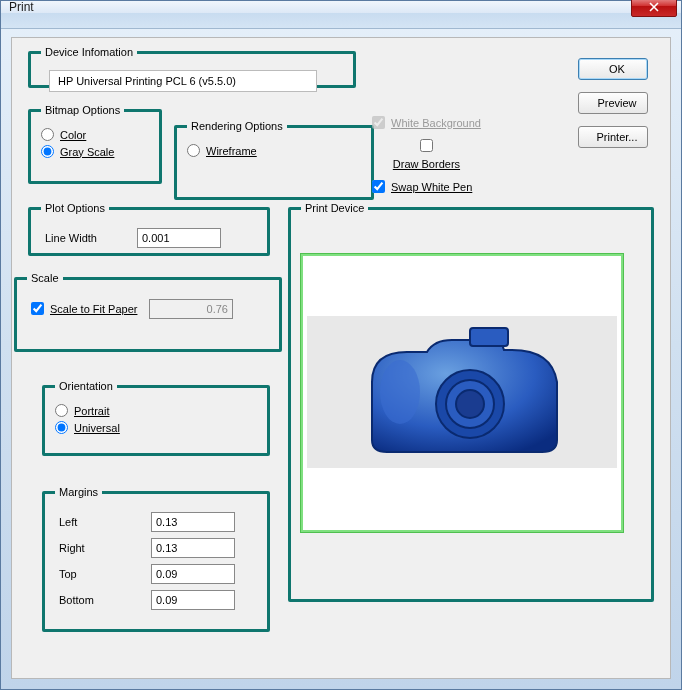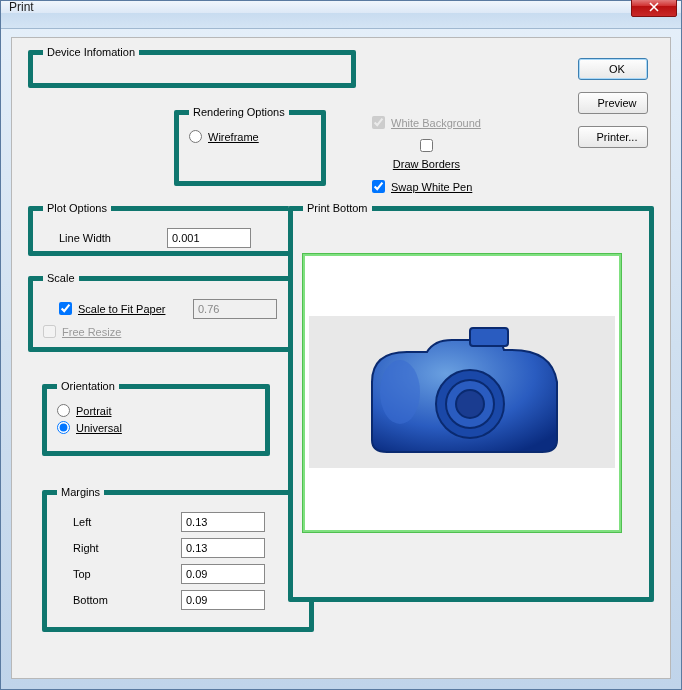--- a/index.html
+++ b/index.html
@@ -42,21 +42,21 @@
     cursor: pointer;
   }
   .close-btn svg { display:block; }
   .body {
     position: absolute;
     top: 36px; left: 10px; right: 10px; bottom: 10px;
     background: #f0f0f0;
     border: 1px solid #b8b8b8;
   }
   fieldset {
-    border: 5px solid #0f766e;
+    border: 3px solid #0f766e;
     border-radius: 2px;
     margin: 0;
     padding: 8px 28px 10px 10px;
     background: #f0f0f0;
   }
   legend { padding: 0 4px; color: #000; font-size: 11px; }
   .btn {
     width: 70px;
     height: 22px;
     background: linear-gradient(to bottom, #fefefe, #e8e8e8);
@@ -81,21 +81,21 @@
   .radio input, .check input { margin:0; }
   .disabled { color: #9a9a9a; }
   .txt {
     width: 84px;
     height: 20px;
     border: 1px solid #888;
     background: #fff;
     font-size: 11px;
     padding: 1px 4px;
   }
-  .txt[disabled] { background: #f0f0f0; color: #888; }
+  .txt[disabled] { background: #f0f0f0; color: #888; text-align: right; }
   .preview-frame {
     border: 2px solid #80e080;
     outline: 1px solid #50c050;
     background: #fff;
     width: 100%;
     height: 278px;
     position: relative;
     overflow: hidden;
   }
   .preview-content {
@@ -107,55 +107,69 @@
     align-items:center;
     justify-content:center;
   }
   .lbl { display:inline-block; }
 
   
   .device-box   { position:absolute; left:16px;  top:8px;   width:328px; height:42px; }
   .device-inner { margin:4px 8px; height:22px; border:1px solid #bbb; background:#fff; display:flex; align-items:center; padding:0 8px; }
   .btn-col      { position:absolute; right:22px; top:20px; display:flex; flex-direction:column; gap:12px; align-items:flex-end; }
   .bitmap-box   { position:absolute; left:16px;  top:66px;  width:134px; height:80px; }
-  .render-box   { position:absolute; left:162px; top:68px;  width:152px; height:80px; }
+  .render-box   { position:absolute; left:162px; top:82px;  width:200px; height:80px; }
   .optcol       { position:absolute; left:360px; top:74px; }
   .plot-box     { position:absolute; left:16px;  top:164px; width:242px; height:54px; }
-  .scale-box    { position:absolute; left:16px;  top:234px; width:268px; height:80px; }
+  .scale-box    { position:absolute; left:2px;  top:234px; width:268px; height:80px; }
   .orient-box   { position:absolute; left:30px;  top:342px; width:228px; height:76px; }
   .margin-box   { position:absolute; left:30px;  top:448px; width:188px; height:146px; }
   .preview-box  { position:absolute; left:276px; top:164px; width:366px; height:400px; }
-  .row { display:flex; align-items:center; gap:16px; margin:6px 16px; }
+  .row { display:flex; align-items:center; gap:0; margin:6px 4px; }
   .row .lbl { width:92px; }
 </style>
 </head>
 <body>
 
 <div class="window">
   <div class="titlebar">
     <span class="title">Print</span>
     <div class="close-btn">
       <svg width="10" height="10" viewBox="0 0 10 10">
           <path d="M1 1 L9 9 M9 1 L1 9" stroke="#fff" stroke-width="1.6"></path>
         </svg>
     </div>
   </div>
 
   <div class="body">
 
     <fieldset class="device-box">
       <legend>Device Infomation</legend>
+      <div class="device-inner">
+        <span>HP Universal Printing PCL 6 (v5.5.0)</span>
+      </div>
     </fieldset>
 
     <div class="btn-col">
       <div class="btn default">OK</div>
       <div class="btn">Preview</div>
       <div class="btn">Printer...</div>
     </div>
 
+    <fieldset class="bitmap-box">
+      <legend>Bitmap Options</legend>
+      <label class="radio">
+        <input type="radio" name="bmp" style="">
+        <span>Color</span>
+      </label>
+      <label class="radio">
+        <input type="radio" name="bmp" checked="" style="">
+        <span>Gray Scale</span>
+      </label>
+    </fieldset>
 
     <fieldset class="render-box">
       <legend>Rendering Options</legend>
       <label class="radio">
         <input type="radio" name="rend" style="">
         <span>Wireframe</span>
       </label>
     </fieldset>
 
     <div class="optcol">
@@ -183,24 +197,20 @@
 
     <fieldset class="scale-box">
       <legend>Scale</legend>
       <div class="row">
         <label class="check" style="width:118px;">
           <input type="checkbox" checked="" style="">
           <span>Scale to Fit Paper</span>
         </label>
         <input class="txt" disabled="" value="0.76" style="">
       </div>
-      <label class="check disabled">
-        <input type="checkbox" disabled="" style="">
-        <span>Free Resize</span>
-      </label>
     </fieldset>
 
     <fieldset class="orient-box">
       <legend>Orientation</legend>
       <label class="radio">
         <input type="radio" name="ori" style="">
         <span>Portrait</span>
       </label>
       <label class="radio">
         <input type="radio" name="ori" checked="" style="">
@@ -222,21 +232,21 @@
         <span class="lbl">Top</span>
         <input class="txt" value="0.09" style="">
       </div>
       <div class="row">
         <span class="lbl">Bottom</span>
         <input class="txt" value="0.09" style="">
       </div>
     </fieldset>
 
     <fieldset class="preview-box">
-      <legend>Print Bottom</legend>
+      <legend>Print Device</legend>
       <div style="height:32px;"></div>
       <div class="preview-frame">
         <div class="preview-content">
           <svg width="220" height="140" viewBox="0 0 220 140">
             <defs>
               <radialGradient id="g1" cx="40%" cy="30%" r="80%">
                 <stop offset="0%" stop-color="#6aa0e0"></stop>
                 <stop offset="60%" stop-color="#2a5cc0"></stop>
                 <stop offset="100%" stop-color="#0a2c80"></stop>
               </radialGradient>

